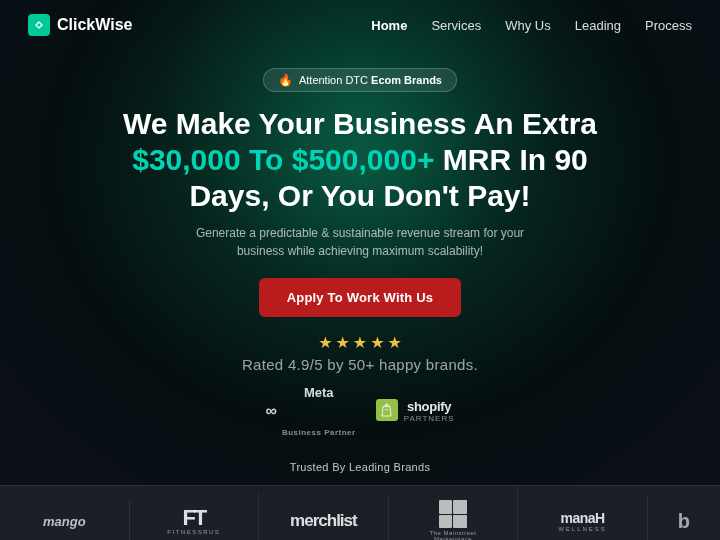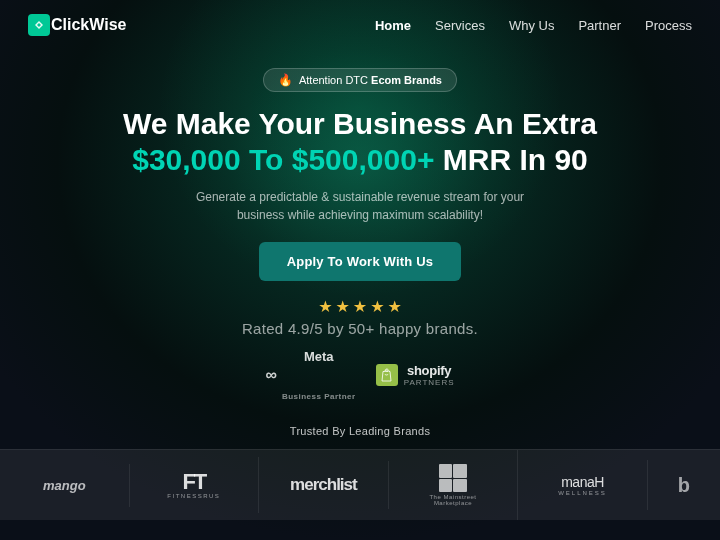--- a/index.html
+++ b/index.html
@@ -34,21 +34,21 @@
       z-index: 10;
       display: flex;
       align-items: center;
       justify-content: space-between;
       padding: 14px 28px;
     }
 
     .logo {
       display: flex;
       align-items: center;
-      gap: 1px;
+      gap: 7px;
       color: #fff;
       font-size: 16px;
       font-weight: 700;
     }
 
     .logo-icon {
       width: 22px;
       height: 22px;
       background: #00c896;
       border-radius: 4px;
@@ -125,21 +125,21 @@
     .hero p {
       color: rgba(255,255,255,0.65);
       font-size: 12px;
       max-width: 340px;
       margin: 0 auto 18px;
       line-height: 1.5;
     }
 
     .cta-button {
       display: inline-block;
-      background: #0f766e;
+      background: #b91c1c;
       color: #fff;
       font-size: 13px;
       font-weight: 700;
       padding: 12px 28px;
       border-radius: 6px;
       border: none;
       cursor: pointer;
       margin-bottom: 16px;
       letter-spacing: 0.2px;
     }
@@ -333,21 +333,21 @@
     }
 
     .manah-wrap {
       display: flex;
       flex-direction: column;
       align-items: center;
     }
 
     .manah-main {
       font-size: 14px;
-      font-weight: 400;
+      font-weight: 700;
       color: rgba(255,255,255,0.85);
       letter-spacing: -0.5px;
     }
 
     .manah-sub {
       font-size: 6px;
       color: rgba(255,255,255,0.5);
       letter-spacing: 2px;
       text-transform: uppercase;
     }
@@ -364,35 +364,36 @@
         <path d="M3 7 L7 3 L11 7 L7 11 Z" fill="white" opacity="0.9"></path>
         <path d="M5 7 L7 5 L9 7 L7 9 Z" fill="#00c896"></path>
       </svg>
     </div>
     <span>ClickWise</span>
   </div>
   <ul class="nav-links">
     <li><a href="#" class="active">Home</a></li>
     <li><a href="#">Services</a></li>
     <li><a href="#">Why Us</a></li>
-    <li><a href="#">Partner</a></li>
+    <li><a href="#">Leading</a></li>
     <li><a href="#">Process</a></li>
   </ul>
 </nav>
 
 <section class="hero">
   <div class="attention-badge">
     <span class="fire">🔥</span>
     <span>Attention DTC <strong>Ecom Brands</strong></span>
   </div>
 
   <h1>
     <span>We Make Your Business An Extra</span><br>
     <span class="highlight">$30,000 To $500,000+</span>
     <span> MRR In 90</span><br>
+    <span>Days, Or You Don't Pay!</span>
   </h1>
 
   <p>Generate a predictable &amp; sustainable revenue stream for your business while achieving maximum scalability!</p>
 
   <button class="cta-button">Apply To Work With Us</button>
 
   <div class="stars">
     <span class="star">★</span>
     <span class="star">★</span>
     <span class="star">★</span>
@@ -405,21 +406,21 @@
     <div class="partner-item meta-logo">
       <div style="display:flex;align-items:center;gap:5px;">
         <span class="meta-symbol">∞</span>
         <div>
           <div style="font-size:13px;font-weight:700;color:rgba(255,255,255,0.85);">Meta</div>
           <div style="font-size:8px;color:rgba(255,255,255,0.5);letter-spacing:0.5px;margin-top:28px;">Business Partner</div>
         </div>
       </div>
     </div>
     <div class="partner-item">
-      <div style="display:flex;align-items:center;gap:6px;">
+      <div style="display:flex;align-items:flex-start;gap:6px;">
         <div class="shopify-bag">
           <svg width="13" height="14" viewBox="0 0 13 14" fill="none">
             <path d="M9 3.5C8.8 2.2 8 1 6.8 1C6.2 1 5.7 1.3 5.3 1.8L4.8 3.5H3L2 13H11L10 3.5H9ZM6.8 2C7.4 2 7.9 2.6 8.1 3.5H5.5L5.8 2.3C6 2.1 6.4 2 6.8 2ZM5 6C5 6 5.2 7 6.5 7C7.8 7 8 6 8 6" stroke="white" stroke-width="0.8" fill="none"></path>
           </svg>
         </div>
         <div class="shopify-partners-text">
           <span class="sp-main">shopify</span>
           <span class="sp-sub">partners</span>
         </div>
       </div>

